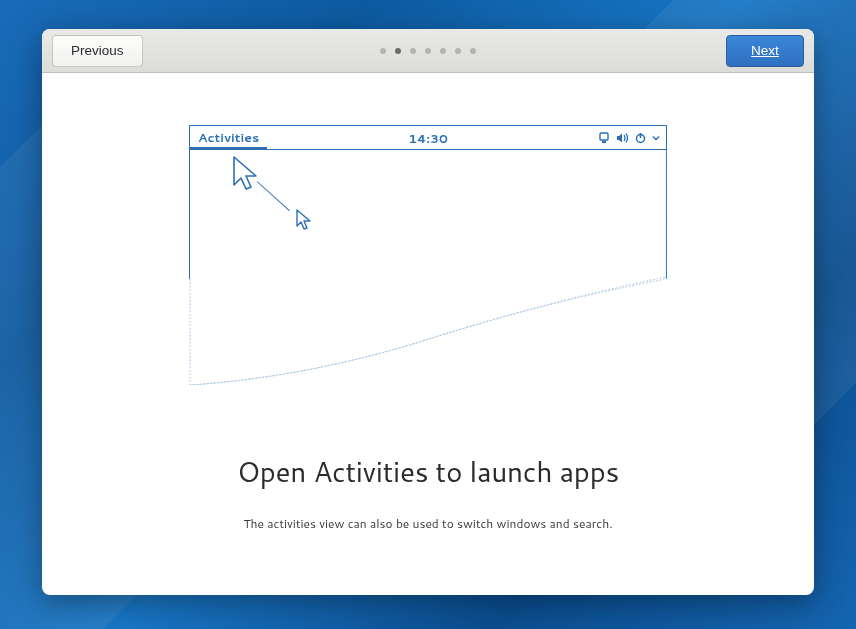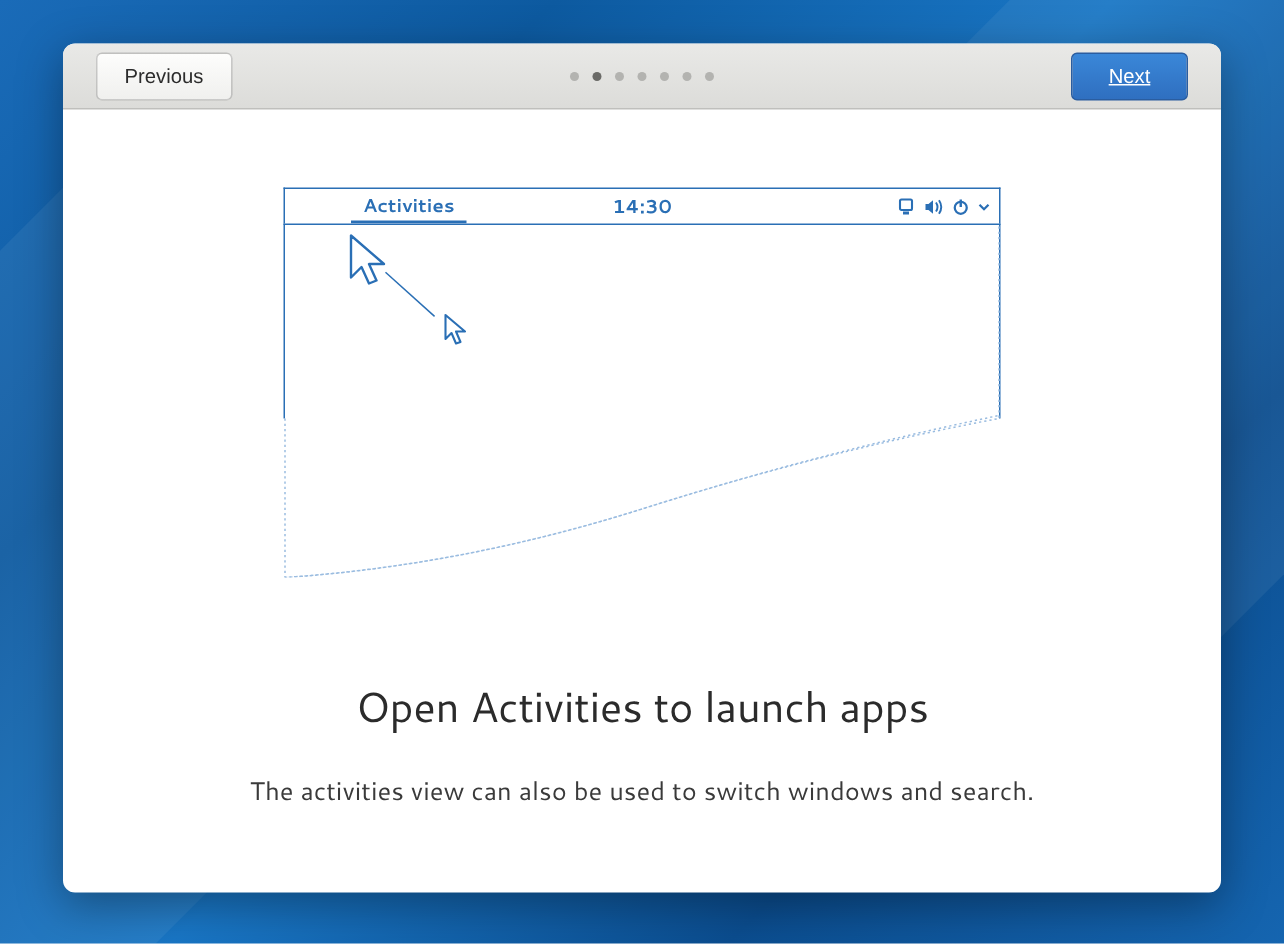--- a/index.html
+++ b/index.html
@@ -29,21 +29,21 @@
       display: flex;
       flex-direction: column;
       overflow: hidden;
     }
     .header-bar {
       height: 44px;
       background: linear-gradient(to bottom, #e9e9e7 0%, #dcdcd9 100%);
       border-bottom: 1px solid #bfbfbc;
       display: flex;
       align-items: center;
-      padding: 0 22px;
+      padding: 0 10px;
       position: relative;
     }
     .btn {
       height: 32px;
       padding: 0 18px;
       border-radius: 4px;
       border: 1px solid rgba(0,0,0,0.2);
       font-size: 13.5px;
       cursor: pointer;
       display: flex;
@@ -84,21 +84,20 @@
       position: absolute; left:0; right:0; top:0;
       height: 24px;
       border: 1.5px solid #2a6fb5;
       border-bottom: none;
       background: #fff;
       display: flex;
       align-items: center;
       font-size: 12.5px;
       color: #2a6fb5;
       font-weight: 600;
-      padding-left: 44px;
     }
     .activities-hot {
       padding: 0 8px;
       height: 100%;
       display: flex; align-items:center;
       border-bottom: 2px solid #2a6fb5;
     }
     .clock { position:absolute; left:50%; transform:translateX(-50%); }
     .sysicons {
       position:absolute; right:6px;
@@ -128,21 +127,21 @@
 
     .heading {
       margin-top: 66px;
       font-size: 28px;
       font-weight: 400;
       color: #2b2b2b;
       letter-spacing: -0.3px;
     }
     .subtext {
       margin-top: 24px;
-      font-size: 17px;
+      font-size: 12px;
       color: #3a3a3a;
     }
   </style>
 </head>
 <body>
 
 <div class="bg-shapes"></div>
 
 <div class="window">
   <div class="header-bar">

